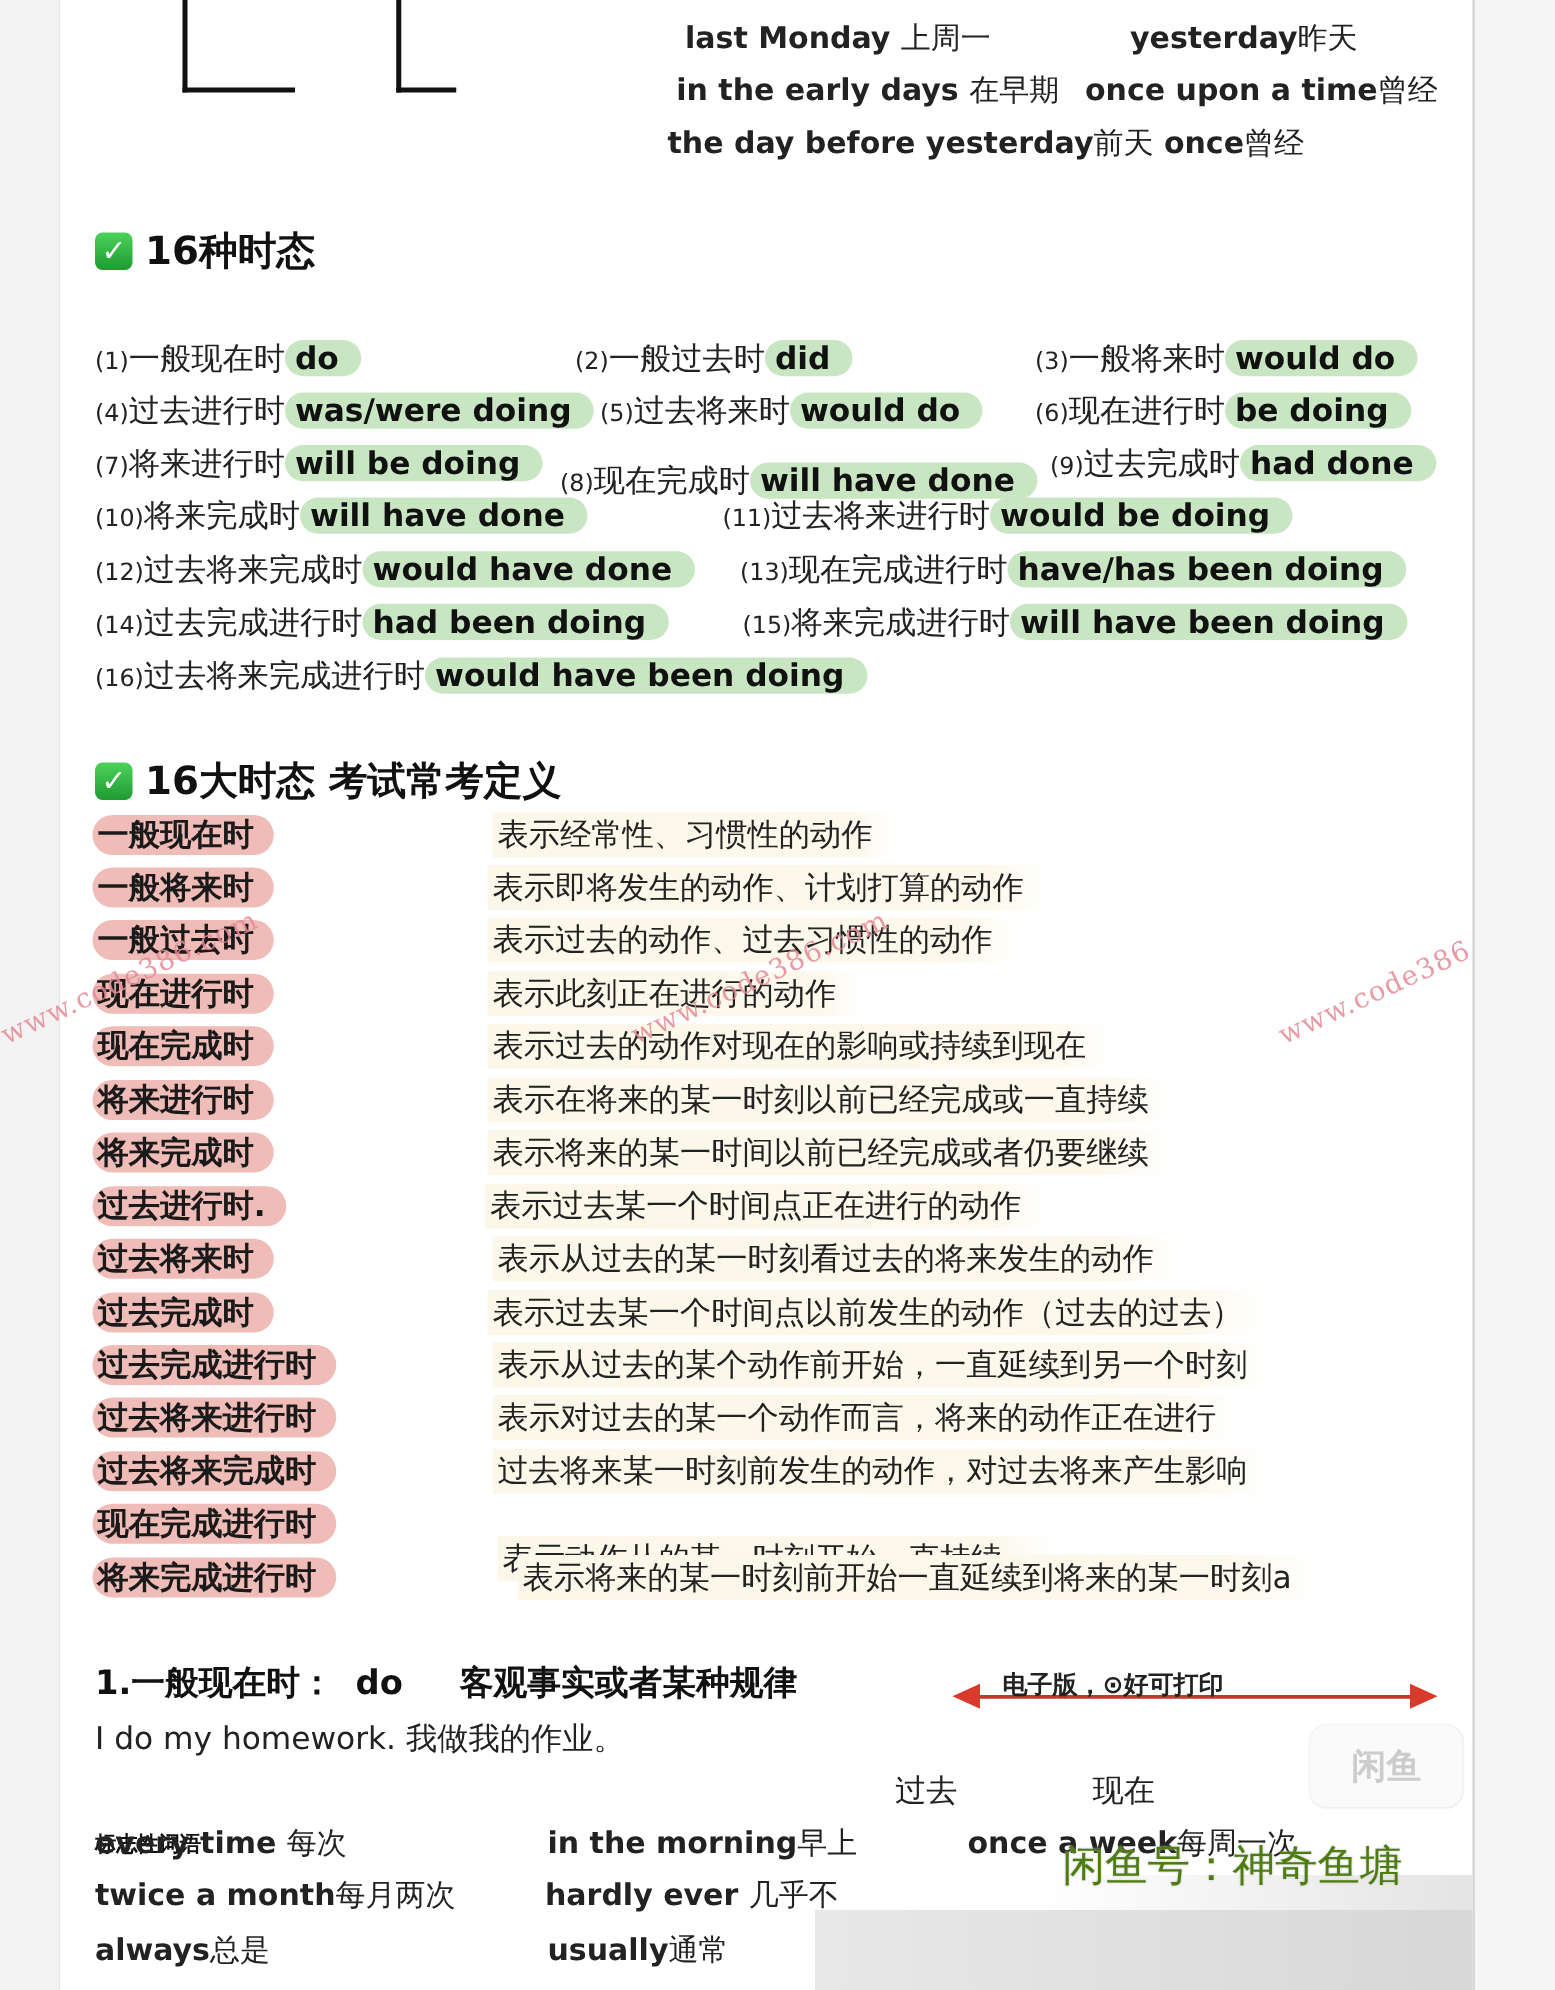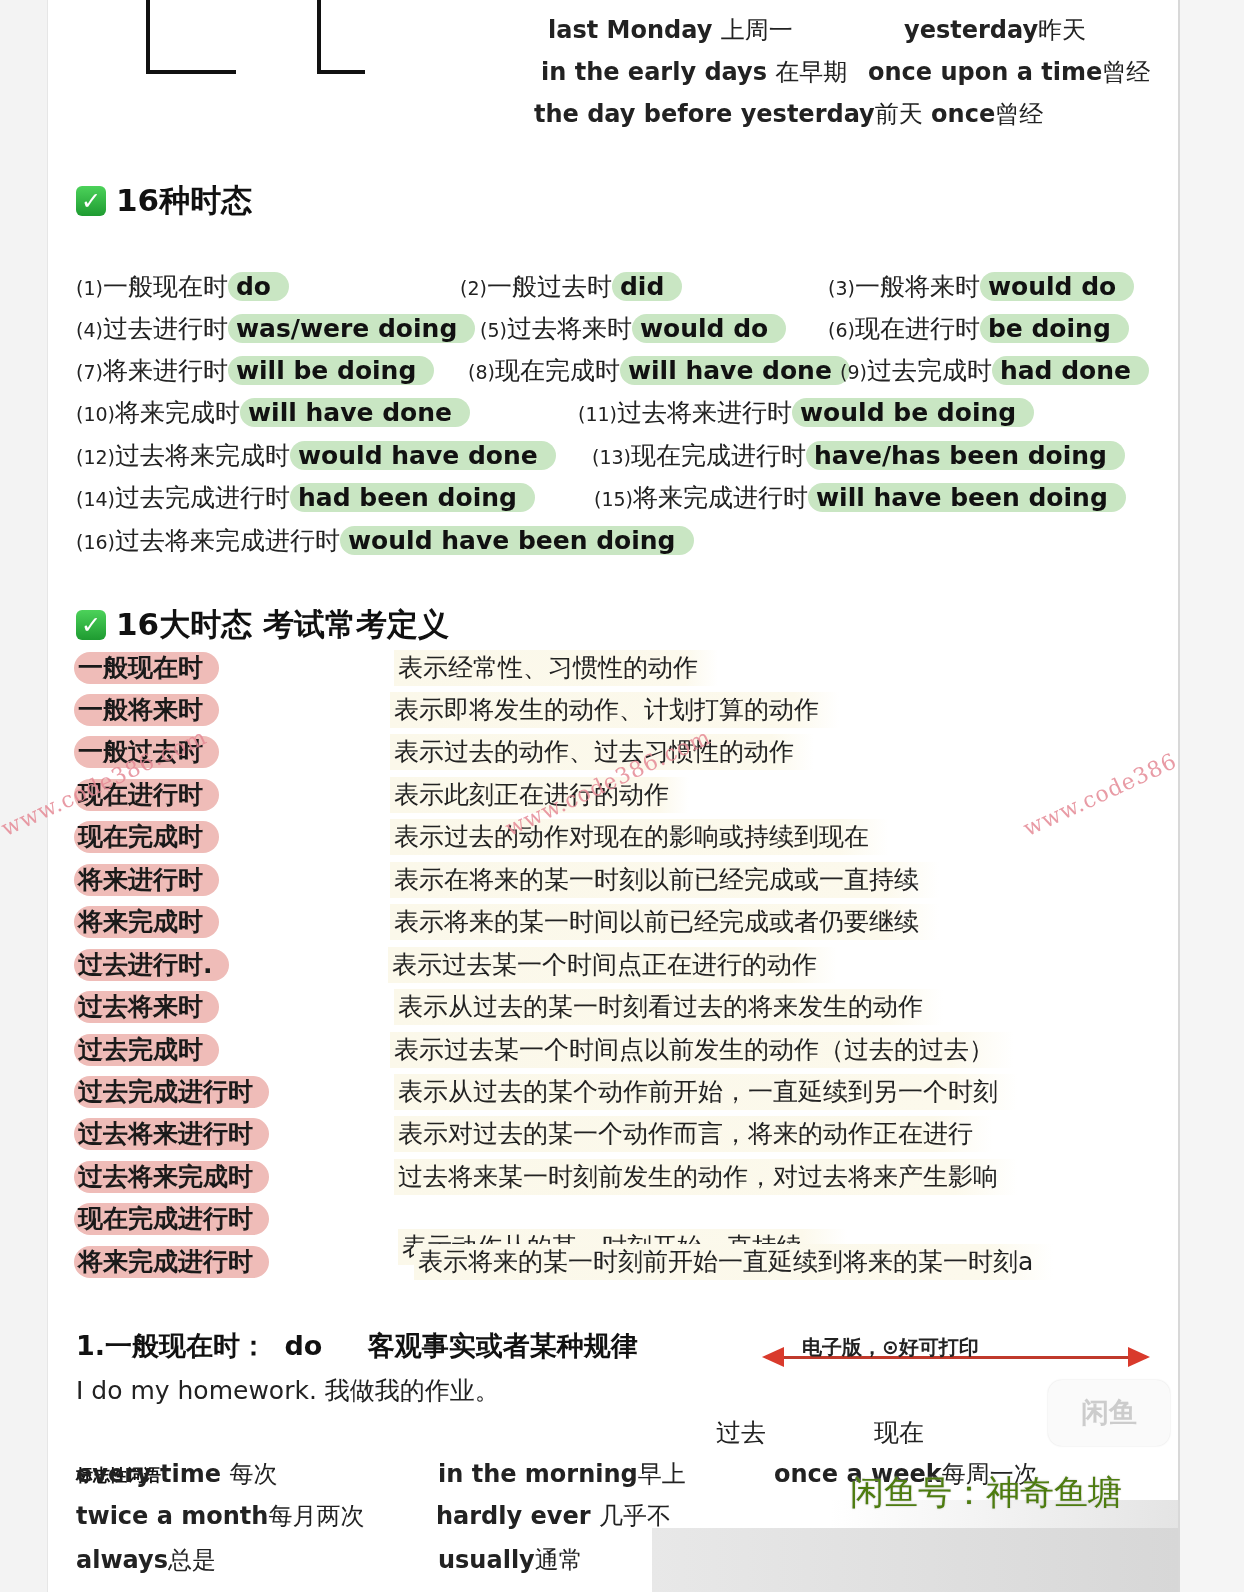--- a/index.html
+++ b/index.html
@@ -51,21 +51,21 @@
 
   <div class="abs tense" style="left:28px;top:270px;"><span class="num">(1)</span><span>一般现在时</span><span class="form">do</span></div>
   <div class="abs tense" style="left:412px;top:270px;"><span class="num">(2)</span><span>一般过去时</span><span class="form">did</span></div>
   <div class="abs tense" style="left:780px;top:270px;"><span class="num">(3)</span><span>一般将来时</span><span class="form">would do</span></div>
 
   <div class="abs tense" style="left:28px;top:312px;"><span class="num">(4)</span><span>过去进行时</span><span class="form">was/were doing</span></div>
   <div class="abs tense" style="left:432px;top:312px;"><span class="num">(5)</span><span>过去将来时</span><span class="form">would do</span></div>
   <div class="abs tense" style="left:780px;top:312px;"><span class="num">(6)</span><span>现在进行时</span><span class="form">be doing</span></div>
 
   <div class="abs tense" style="left:28px;top:354px;"><span class="num">(7)</span><span>将来进行时</span><span class="form">will be doing</span></div>
-  <div class="abs tense" style="left:400px;top:354px;margin-left:20px;"><span class="num">(8)</span><span>现在完成时</span><span class="form">will have done</span></div>
+  <div class="abs tense" style="left:400px;top:368px;"><span class="num">(8)</span><span>现在完成时</span><span class="form">will have done</span></div>
   <div class="abs tense" style="left:792px;top:354px;"><span class="num">(9)</span><span>过去完成时</span><span class="form">had done</span></div>
 
   <div class="abs tense" style="left:28px;top:396px;"><span class="num">(10)</span><span>将来完成时</span><span class="form">will have done</span></div>
   <div class="abs tense" style="left:530px;top:396px;"><span class="num">(11)</span><span>过去将来进行时</span><span class="form">would be doing</span></div>
 
   <div class="abs tense" style="left:28px;top:439px;"><span class="num">(12)</span><span>过去将来完成时</span><span class="form">would have done</span></div>
   <div class="abs tense" style="left:544px;top:439px;"><span class="num">(13)</span><span>现在完成进行时</span><span class="form">have/has been doing</span></div>
 
   <div class="abs tense" style="left:28px;top:481px;"><span class="num">(14)</span><span>过去完成进行时</span><span class="form">had been doing</span></div>
   <div class="abs tense" style="left:546px;top:481px;"><span class="num">(15)</span><span>将来完成进行时</span><span class="form">will have been doing</span></div>

